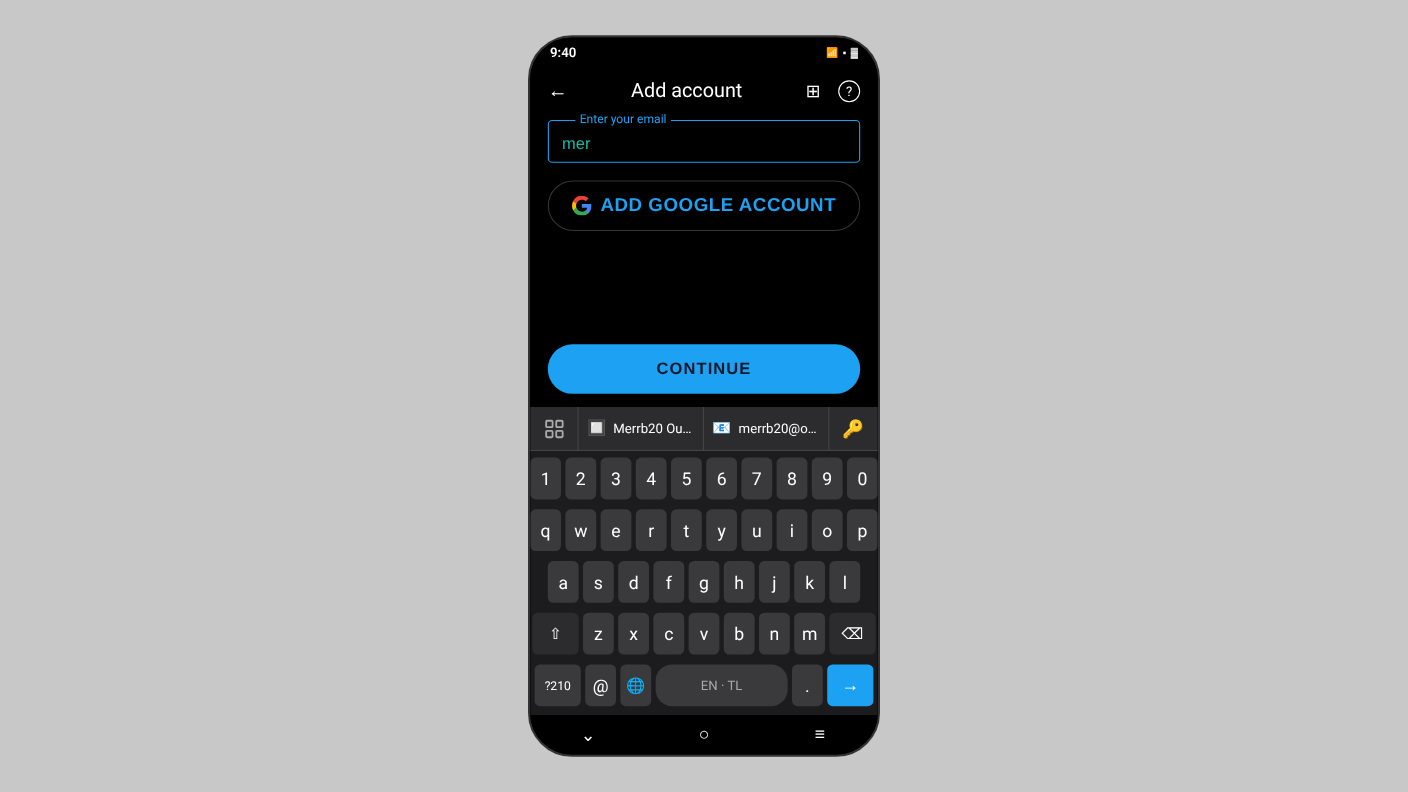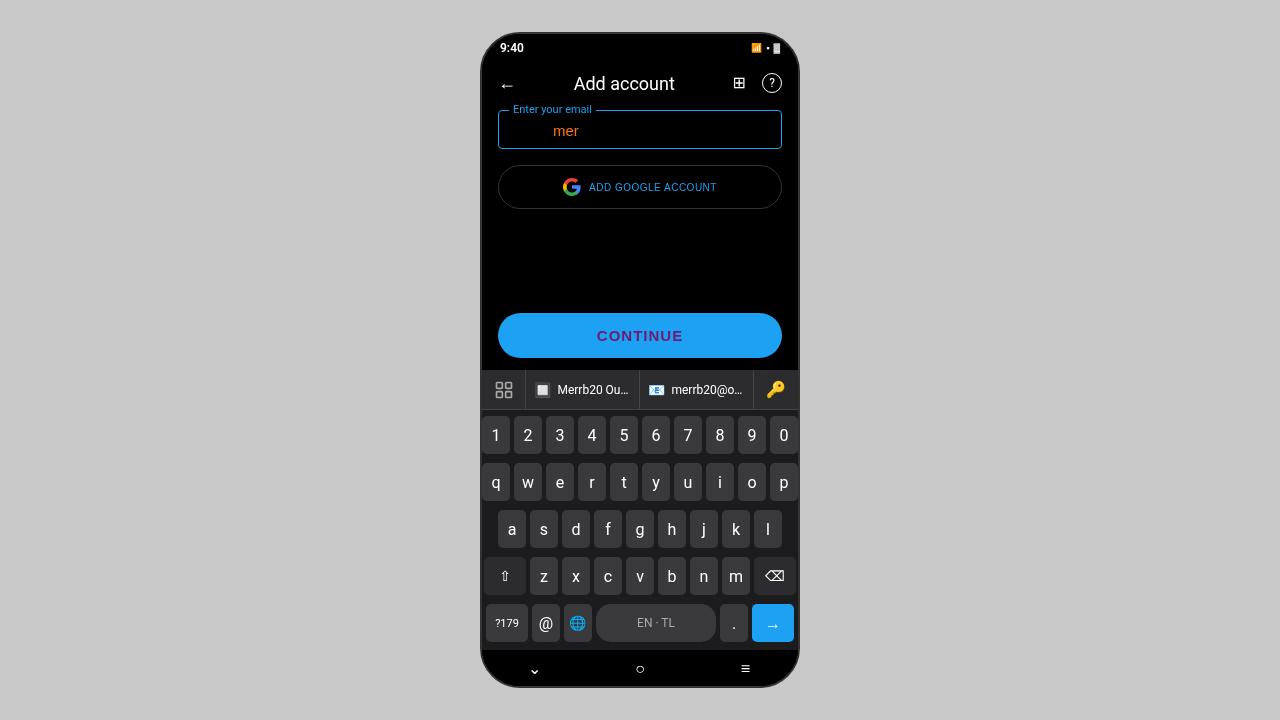--- a/index.html
+++ b/index.html
@@ -96,49 +96,48 @@
     .email-field-container {
       position: relative;
       border: 1.5px solid #1da1f2;
       border-radius: 4px;
       padding: 10px 12px 8px;
       margin-bottom: 16px;
     }
     .email-label {
       position: absolute;
       top: -8px;
-      left: 10px;
+      left: 24px;
       background: #000;
       padding: 0 4px;
       color: #1da1f2;
       font-size: 11px;
     }
     .email-input {
       background: transparent;
       border: none;
-      color: #f97316;
+      color: #14b8a6;
       font-size: 15px;
       outline: none;
       width: 100%;
       caret-color: #fff;
-      margin-left: 42px;
     }
     .email-input::placeholder {
       color: #555;
     }
 
     
     .google-btn {
       width: 100%;
       background: transparent;
       border: 1.5px solid #333;
       border-radius: 24px;
       color: #1da1f2;
-      font-size: 10px;
-      font-weight: 400;
+      font-size: 17px;
+      font-weight: 700;
       padding: 12px;
       display: flex;
       align-items: center;
       justify-content: center;
       gap: 8px;
       cursor: pointer;
       margin-bottom: 16px;
       letter-spacing: 0.5px;
     }
     .google-icon {
@@ -157,21 +156,21 @@
       cursor: pointer;
       margin-bottom: 8px;
     }
 
     
     .continue-btn {
       width: 100%;
       background: #1da1f2;
       border: none;
       border-radius: 24px;
-      color: #701a75;
+      color: #0f172a;
       font-size: 15px;
       font-weight: 700;
       padding: 14px;
       cursor: pointer;
       letter-spacing: 1px;
       margin-top: auto;
     }
 
     
     .continue-area {
@@ -422,21 +421,21 @@
         <div class="kb-key">x</div>
         <div class="kb-key">c</div>
         <div class="kb-key">v</div>
         <div class="kb-key">b</div>
         <div class="kb-key">n</div>
         <div class="kb-key">m</div>
         <div class="kb-key backspace-key" style="font-size:14px;">⌫</div>
       </div>
 
       <div class="kb-row" style="padding-bottom:8px;">
-        <div class="kb-key wide" style="font-size:11px;">?179</div>
+        <div class="kb-key wide" style="font-size:11px;">?210</div>
         <div class="kb-key">@</div>
         <div class="kb-key" style="font-size:14px;">🌐</div>
         <div class="kb-key space">EN · TL</div>
         <div class="kb-key period-key">.</div>
         <div class="kb-key action-key" style="font-size:16px;">→</div>
       </div>
     </div>
 
     <div class="bottom-nav">
       <div class="bottom-nav-btn">⌄</div>

